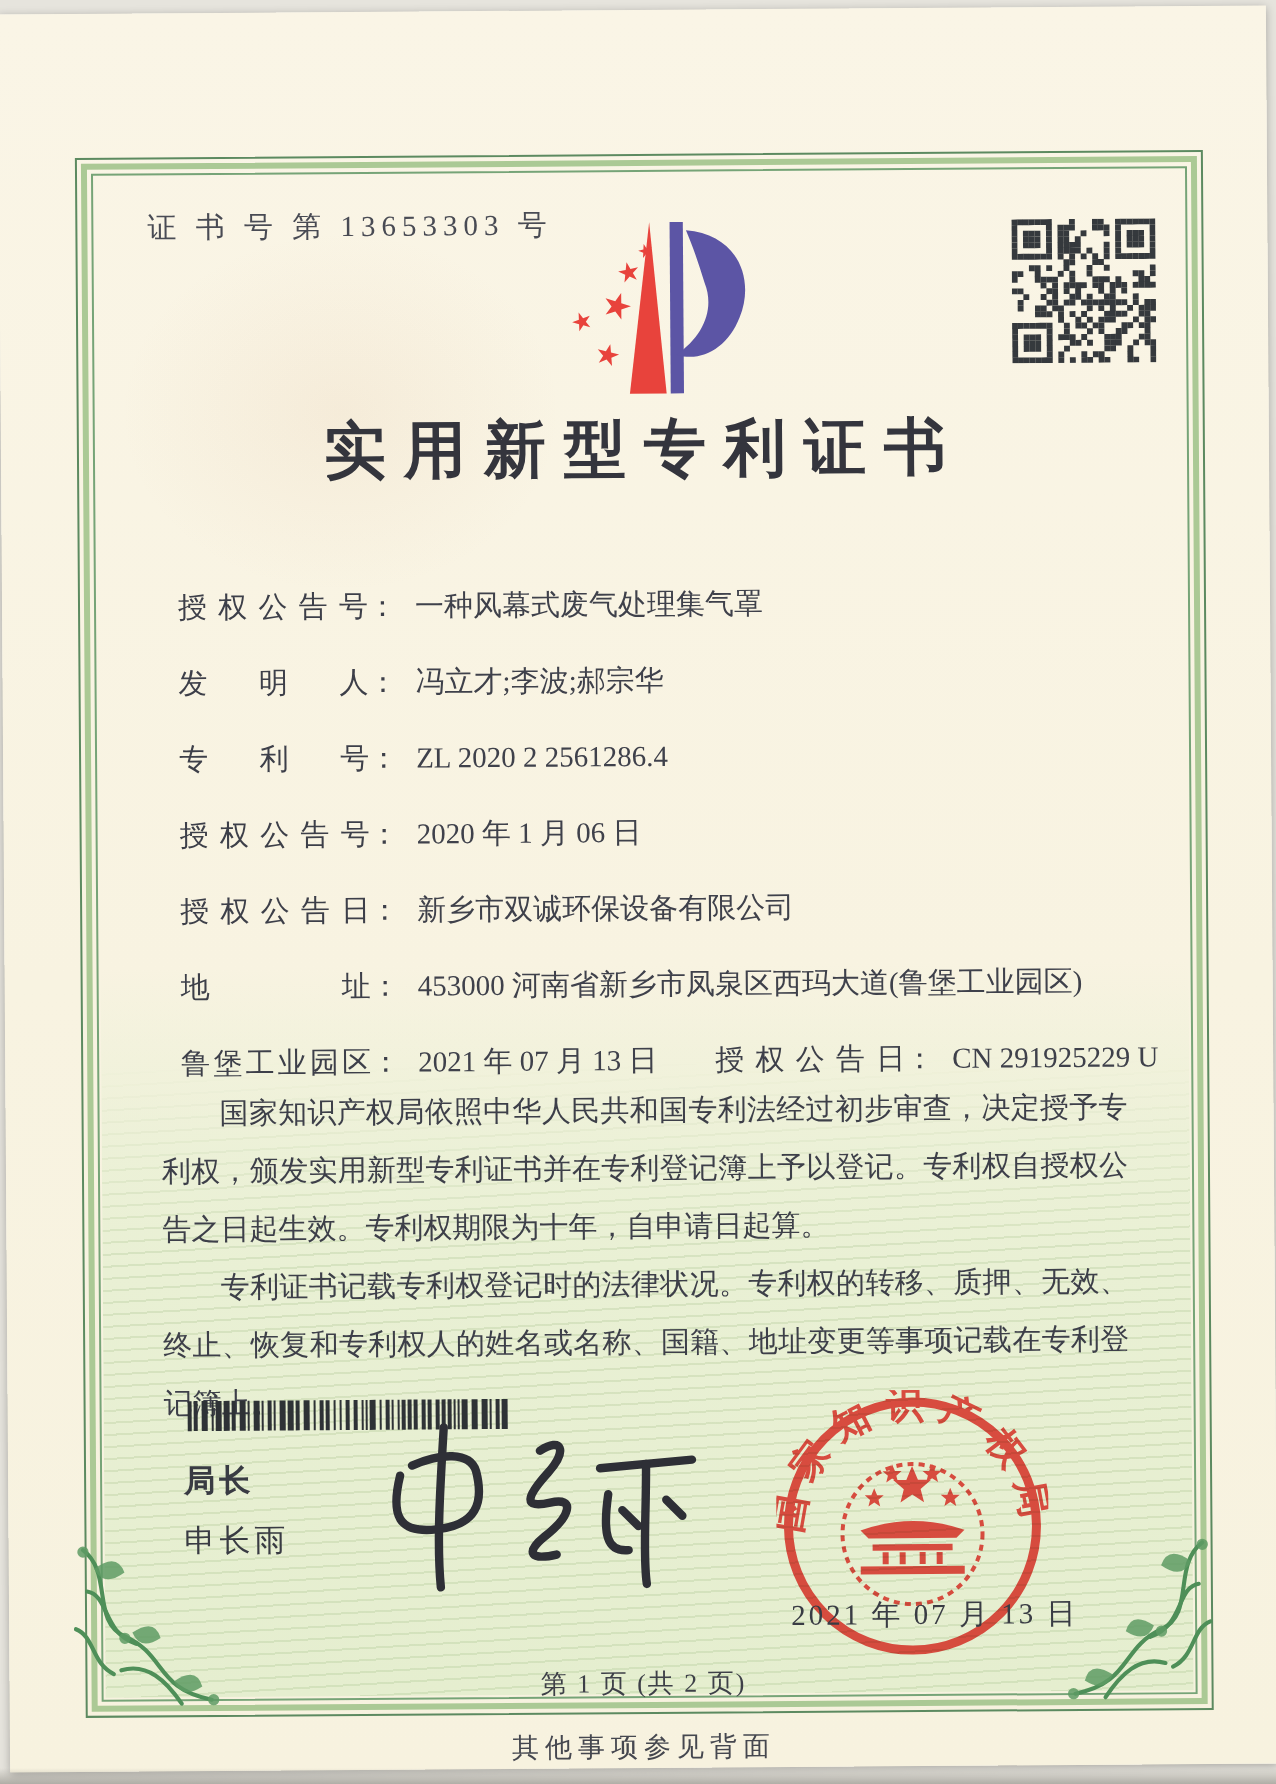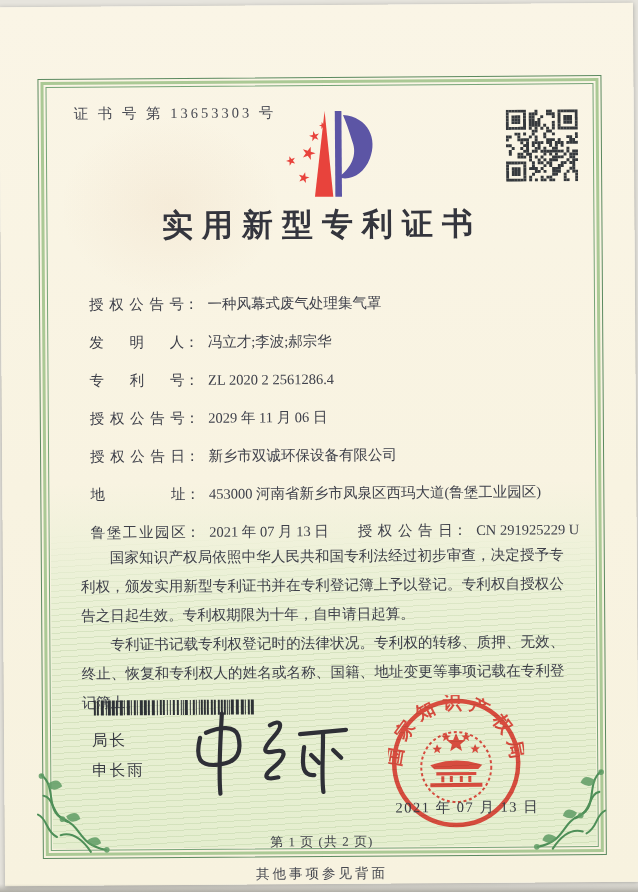--- a/index.html
+++ b/index.html
@@ -71,21 +71,21 @@
   .barcode{
     position:absolute;left:90px;top:694px;width:162px;height:15px;
     display:flex;align-items:stretch;z-index:4;
   }
   .barcode i{display:block;height:100%;background:#2e3236;flex:none;}
   .signer-title,.signer-name{
     position:absolute;left:88px;z-index:4;
     font-family:"Liberation Sans","DejaVu Sans",sans-serif;
     font-size:15.5px;color:#393b43;letter-spacing:2px;
   }
-  .signer-title{top:724px;}
+  .signer-title{top:724px;font-weight:bold;}
   .signer-name{top:754px;}
   .signature{position:absolute;left:178px;top:700px;width:172px;height:95px;z-index:4;}
   .seal{position:absolute;left:384px;top:691px;width:136px;height:136px;z-index:4;
         opacity:.95;mix-blend-mode:multiply;}
   .seal-date{
     position:absolute;left:391px;top:794px;z-index:5;
     font-size:14.5px;letter-spacing:1.5px;color:#393c44;
   }
   .page-info{
     position:absolute;left:0;right:0;top:828px;text-align:center;z-index:4;
@@ -467,21 +467,21 @@
       <div class="frow">
         <span class="flabel">授权公告号</span><span class="fcolon">：</span><span class="fvalue">一种风幕式废气处理集气罩</span>
       </div>
       <div class="frow">
         <span class="flabel">发明人</span><span class="fcolon">：</span><span class="fvalue">冯立才;李波;郝宗华</span>
       </div>
       <div class="frow">
         <span class="flabel">专利号</span><span class="fcolon">：</span><span class="fvalue">ZL 2020 2 2561286.4</span>
       </div>
       <div class="frow">
-        <span class="flabel">授权公告号</span><span class="fcolon">：</span><span class="fvalue">2029 年 11 月 06 日</span>
+        <span class="flabel">授权公告号</span><span class="fcolon">：</span><span class="fvalue">2020 年 1 月 06 日</span>
       </div>
       <div class="frow">
         <span class="flabel">授权公告日</span><span class="fcolon">：</span><span class="fvalue">新乡市双诚环保设备有限公司</span>
       </div>
       <div class="frow">
         <span class="flabel">地址</span><span class="fcolon">：</span><span class="fvalue">453000 河南省新乡市凤泉区西玛大道(鲁堡工业园区)</span>
       </div>
       <div class="frow">
         <span class="flabel">鲁堡工业园区</span><span class="fcolon">：</span><span class="fvalue">2021 年 07 月 13 日</span>
         <span class="grant-no">

